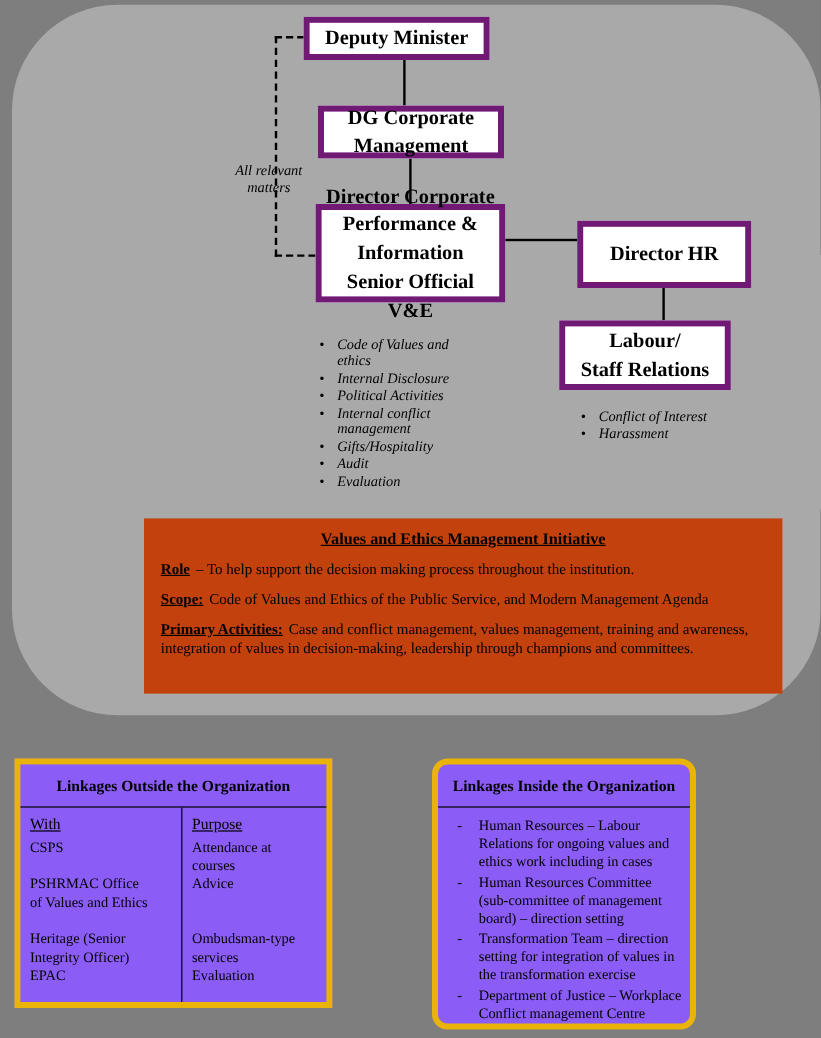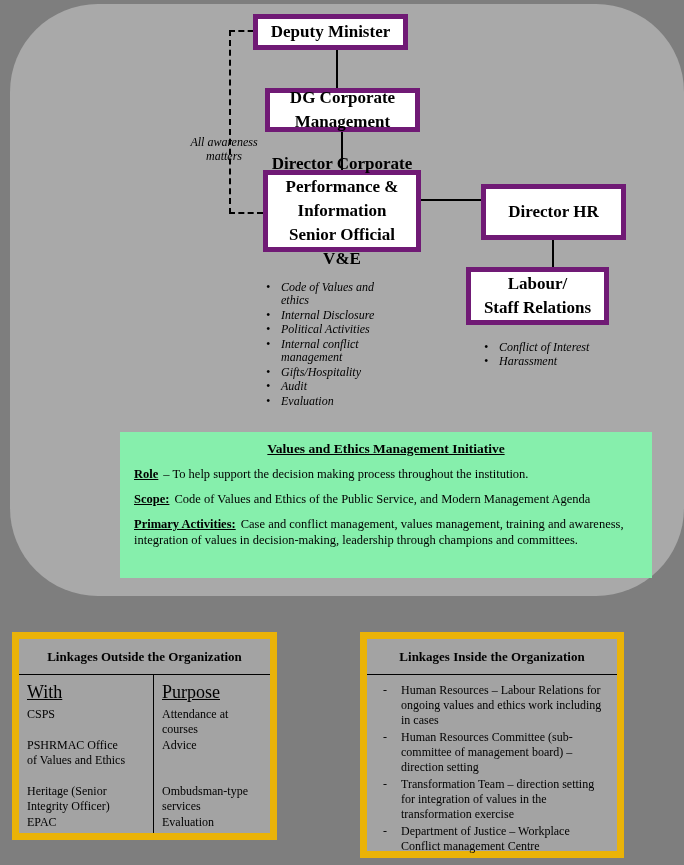--- a/index.html
+++ b/index.html
@@ -27,59 +27,59 @@
 
   .blist { position:absolute; list-style:none; font-style:italic; font-size:12px;
            line-height:1.12; z-index:2; }
   .blist li { position:relative; padding-left:18px; margin-bottom:1px; }
   .blist li::before { content:"\2022"; position:absolute; left:3px; }
   #director-bullets { left:263px; top:281px; width:132px; }
   #labour-bullets { left:481px; top:341px; width:160px; }
 
   
   .values-panel { position:absolute; left:120px; top:432px; width:532px; height:146px;
-                  background:#86efac; padding:9px 14px 0; font-size:12.5px; z-index:2; }
+                  background:#c2410c; padding:9px 14px 0; font-size:12.5px; z-index:2; }
   .values-title { text-align:center; font-weight:bold; text-decoration:underline;
                   font-size:13.5px; margin-bottom:10px; }
   .vpara { margin-bottom:9px; line-height:1.27; }
   .lbl { font-weight:bold; text-decoration:underline; }
   .vtext { margin-left:5px; }
 
   
-  .link-box { position:absolute; background:#a3a3a3; border:7px solid #eab308; z-index:2; }
+  .link-box { position:absolute; background:#8b5cf6; border:5px solid #eab308; z-index:2; }
   #outside-box { left:12px; top:632px; width:265px; height:208px; }
-  #inside-box  { left:360px; top:632px; width:264px; height:226px; }
+  #inside-box  { left:360px; top:632px; width:220px; height:226px;border-radius:13px; }
   .link-title { height:36px; display:flex; align-items:center; justify-content:center;
                 font-weight:bold; font-size:13px; text-align:center;
                 border-bottom:1px solid #000; }
   .cols { display:flex; height:calc(100% - 36px); }
   .col { padding:6px 8px; font-size:12px; line-height:1.28; }
   .col-with { width:135px; border-right:1px solid #000; }
   .col-purpose { flex:1; }
-  .col-header { text-decoration:underline; font-size:18px; margin-bottom:3px; }
+  .col-header { text-decoration:underline; font-size:13px; margin-bottom:3px; }
   .col-body { white-space:pre-line; }
 
   .dlist { list-style:none; padding:8px 6px 6px 0; font-size:12px; line-height:1.25; }
   .dlist li { position:relative; padding-left:34px; margin-bottom:2px; }
   .dlist li::before { content:"-"; position:absolute; left:16px; }
 </style>
 </head>
 <body>
 
 <div id="screen">
 
   <div class="panel-bg"></div>
 
   <div class="conn" style="left:336px; top:50px; width:2px; height:38px;"></div>
   <div class="conn" style="left:341px; top:132px; width:2px; height:38px;"></div>
   <div class="conn" style="left:421px; top:199px; width:60px; height:2px;"></div>
   <div class="conn" style="left:552px; top:228px; width:2px; height:39px;"></div>
   <div class="dashed-bracket"></div>
 
-  <div class="note">All awareness matters</div>
+  <div class="note">All relevant matters</div>
 
   <div class="obox" style="left:253px; top:14px; width:155px; height:36px;">Deputy Minister</div>
   <div class="obox" style="left:265px; top:88px; width:155px; height:44px;">DG Corporate
 Management</div>
   <div class="obox" style="left:263px; top:170px; width:158px; height:82px;text-align:center;">Director Corporate
 Performance &amp;
 Information
 Senior Official V&amp;E</div>
   <div class="obox" style="left:481px; top:184px; width:145px; height:56px;">Director HR</div>
   <div class="obox" style="left:466px; top:267px; width:143px; height:58px;">Labour/

